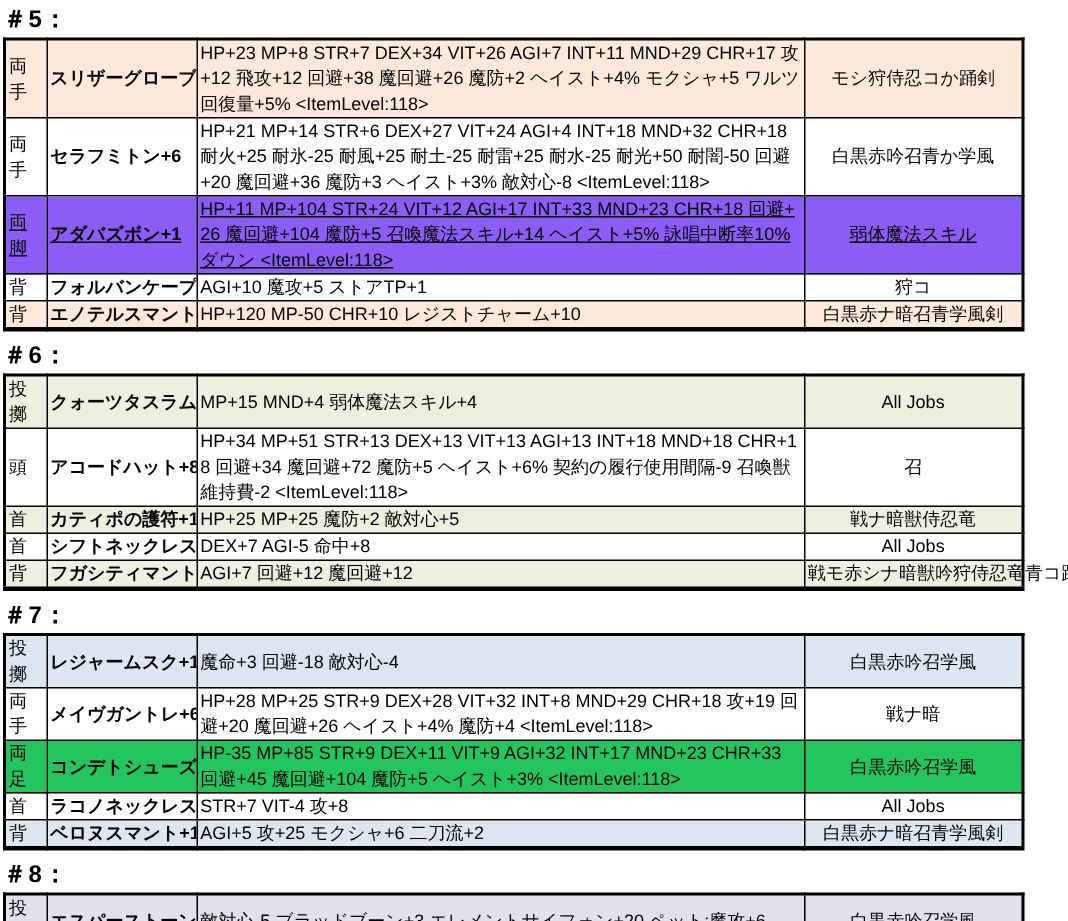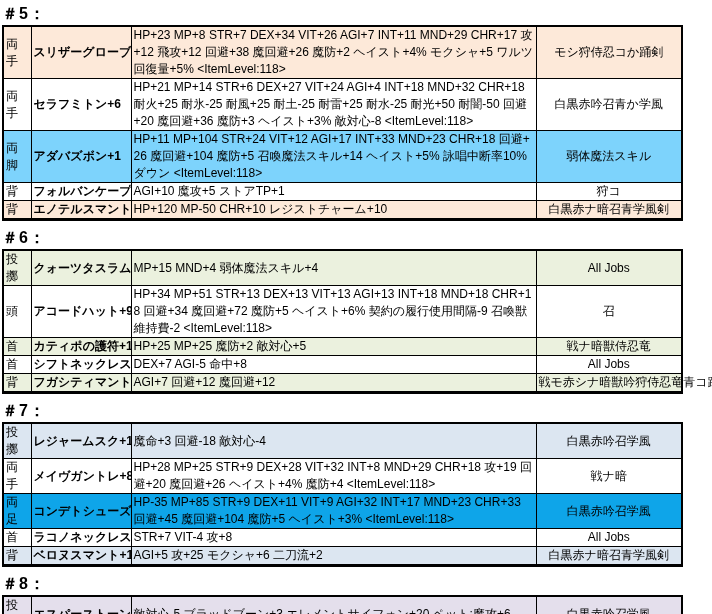--- a/index.html
+++ b/index.html
@@ -36,21 +36,21 @@
           <td class="name">スリザーグローブ+1</td>
           <td class="stats">HP+23 MP+8 STR+7 DEX+34 VIT+26 AGI+7 INT+11 MND+29 CHR+17 攻+12 飛攻+12 回避+38 魔回避+26 魔防+2 ヘイスト+4% モクシャ+5 ワルツ回復量+5% &lt;ItemLevel:118&gt;</td>
           <td class="jobs">モシ狩侍忍コか踊剣</td>
         </tr>
         <tr>
           <td class="slot">両手</td>
           <td class="name">セラフミトン+6</td>
           <td class="stats">HP+21 MP+14 STR+6 DEX+27 VIT+24 AGI+4 INT+18 MND+32 CHR+18 耐火+25 耐氷-25 耐風+25 耐土-25 耐雷+25 耐水-25 耐光+50 耐闇-50 回避+20 魔回避+36 魔防+3 ヘイスト+3% 敵対心-8 &lt;ItemLevel:118&gt;</td>
           <td class="jobs">白黒赤吟召青か学風</td>
         </tr>
-        <tr style="background: #7dd3fc;">
+        <tr style="background: #8b5cf6; text-decoration: underline;">
           <td class="slot">両脚</td>
           <td class="name">アダバズボン+1</td>
           <td class="stats">HP+11 MP+104 STR+24 VIT+12 AGI+17 INT+33 MND+23 CHR+18 回避+26 魔回避+104 魔防+5 召喚魔法スキル+14 ヘイスト+5% 詠唱中断率10%ダウン &lt;ItemLevel:118&gt;</td>
           <td class="jobs">弱体魔法スキル</td>
         </tr>
         <tr>
           <td class="slot">背</td>
           <td class="name">フォルバンケープ+1</td>
           <td class="stats">AGI+10 魔攻+5 ストアTP+1</td>
           <td class="jobs">狩コ</td>
@@ -73,21 +73,21 @@
       </colgroup>
       <tbody>
         <tr style="background: rgb(235, 241, 222);">
           <td class="slot">投擲</td>
           <td class="name">クォーツタスラム+1</td>
           <td class="stats">MP+15 MND+4 弱体魔法スキル+4</td>
           <td class="jobs">All Jobs</td>
         </tr>
         <tr>
           <td class="slot">頭</td>
-          <td class="name">アコードハット+9</td>
+          <td class="name">アコードハット+8</td>
           <td class="stats">HP+34 MP+51 STR+13 DEX+13 VIT+13 AGI+13 INT+18 MND+18 CHR+18 回避+34 魔回避+72 魔防+5 ヘイスト+6% 契約の履行使用間隔-9 召喚獣維持費-2 &lt;ItemLevel:118&gt;</td>
           <td class="jobs">召</td>
         </tr>
         <tr style="background: rgb(235, 241, 222);">
           <td class="slot">首</td>
           <td class="name">カティポの護符+1</td>
           <td class="stats">HP+25 MP+25 魔防+2 敵対心+5</td>
           <td class="jobs">戦ナ暗獣侍忍竜</td>
         </tr>
         <tr>
@@ -114,25 +114,25 @@
       </colgroup>
       <tbody>
         <tr style="background: rgb(220, 230, 241);">
           <td class="slot">投擲</td>
           <td class="name">レジャームスク+1</td>
           <td class="stats">魔命+3 回避-18 敵対心-4</td>
           <td class="jobs">白黒赤吟召学風</td>
         </tr>
         <tr>
           <td class="slot">両手</td>
-          <td class="name">メイヴガントレ+8</td>
+          <td class="name">メイヴガントレ+6</td>
           <td class="stats">HP+28 MP+25 STR+9 DEX+28 VIT+32 INT+8 MND+29 CHR+18 攻+19 回避+20 魔回避+26 ヘイスト+4% 魔防+4 &lt;ItemLevel:118&gt;</td>
           <td class="jobs">戦ナ暗</td>
         </tr>
-        <tr style="background: #0ea5e9;">
+        <tr style="background: #22c55e;">
           <td class="slot">両足</td>
           <td class="name">コンデトシューズ+1</td>
           <td class="stats">HP-35 MP+85 STR+9 DEX+11 VIT+9 AGI+32 INT+17 MND+23 CHR+33 回避+45 魔回避+104 魔防+5 ヘイスト+3% &lt;ItemLevel:118&gt;</td>
           <td class="jobs">白黒赤吟召学風</td>
         </tr>
         <tr>
           <td class="slot">首</td>
           <td class="name">ラコノネックレス+1</td>
           <td class="stats">STR+7 VIT-4 攻+8</td>
           <td class="jobs">All Jobs</td>

